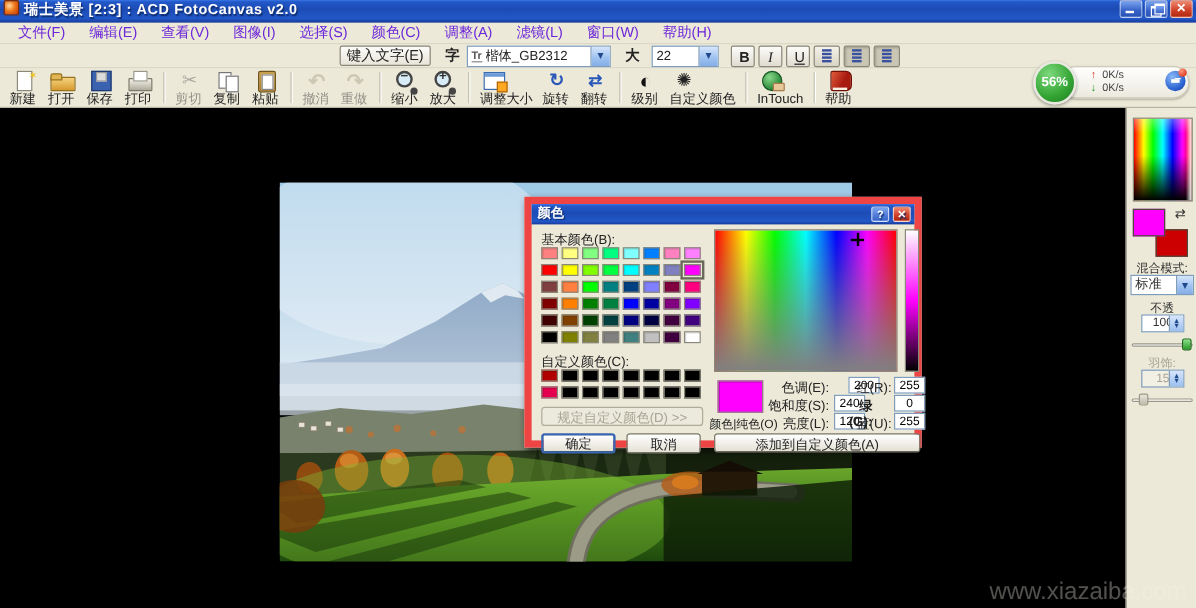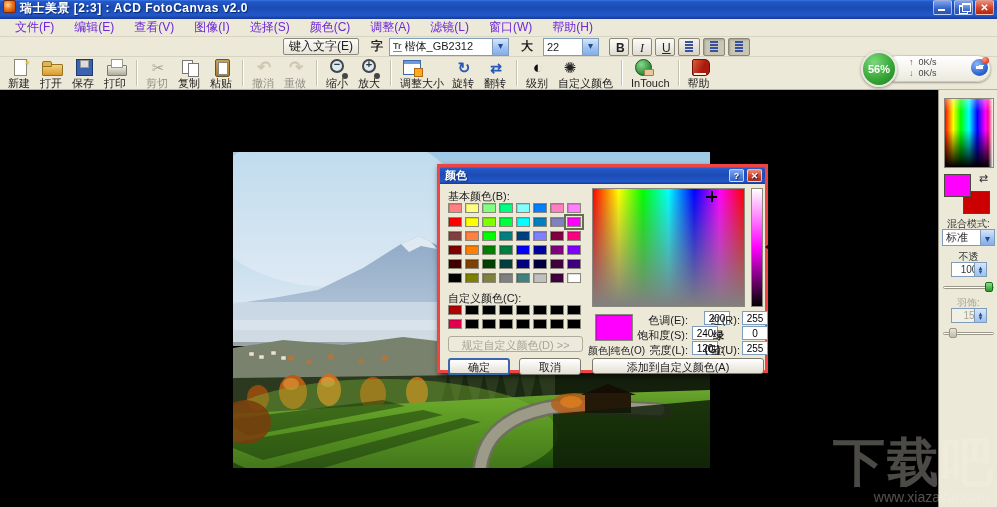--- a/index.html
+++ b/index.html
@@ -145,25 +145,25 @@
   .rp-slider .groove{position:absolute;left:0;right:0;top:4px;height:3px;background:#fff;border:1px solid #9a9788;border-radius:2px;}
   .rp-slider .thumb{position:absolute;top:0;width:8px;height:10px;border-radius:2px;
     background:linear-gradient(#8ae08a,#2a9a2a);border:1px solid #1a6a1a;}
   .grayed{color:#a8a494 !important;}
   .grayed .thumb{background:linear-gradient(#e8e4d8,#c0bcac);border-color:#9a9788;}
   .rp-spin.dis{color:#a8a494;background:#f2efe4;}
 
   
   .watermark{position:absolute;right:2px;bottom:2px;z-index:6;text-align:right;pointer-events:none;}
   .wm-title{font-size:52px;font-weight:bold;color:#f8f4e8;opacity:.30;line-height:50px;letter-spacing:2px;}
-  .wm-url{font-size:14px;color:#f8f4e8;opacity:.33;margin-top:2px;padding-right:6px;}
+  .wm-url{font-size:20px;color:#f8f4e8;opacity:.33;margin-top:2px;padding-right:6px;}
 
   
   .dialog{position:absolute;left:437px;top:74px;width:331px;height:209px;z-index:10;
-    background:#ece9d8;border:3px solid #ef4444;box-shadow:2px 3px 6px #000000aa;}
+    background:#ece9d8;border:6px solid #ef4444;box-shadow:2px 3px 6px #000000aa;}
   .d-titlebar{position:absolute;left:0;top:0;right:0;height:17px;
     background:linear-gradient(180deg,#3a77e8 0%,#2258c8 10%,#1c4bb4 45%,#2258c8 85%,#16399a 100%);
     color:#fff;font-size:11px;font-weight:bold;line-height:17px;padding-left:5px;text-shadow:1px 1px 1px #0a2a6a;}
   .dbtn{position:absolute;top:2px;width:15px;height:13px;border-radius:2px;border:1px solid #ffffffaa;
     font-size:9px;line-height:12px;text-align:center;color:#fff;font-weight:bold;}
   .dbtn.help{right:21px;background:linear-gradient(180deg,#7ba4ee,#3662c8);}
   .dbtn.close{right:3px;background:linear-gradient(180deg,#ee8a72,#d2422a 55%,#b22810);}
   .d-label{position:absolute;font-size:11px;color:#222;white-space:nowrap;}
   .cgrid{position:absolute;display:grid;grid-template-columns:repeat(8,14px);gap:4px 3px;}
   .cgrid .cell{width:14px;height:10px;border:1px solid #8a887a;box-shadow:inset 1px 1px 0 #00000022;}
@@ -441,21 +441,20 @@
         <span>15</span>
         <span class="spin-btns"></span>
       </div>
       <div class="rp-slider grayed" style="top:238px;">
         <span class="groove"></span>
           <span class="thumb" style="left:6px;"></span>
       </div>
     </div>
 
     <div class="watermark">
-      <div class="wm-title">下载吧</div>
       <div class="wm-url">www.xiazaiba.com</div>
     </div>
 
     <div class="dialog">
       <div class="d-titlebar">
         <span>颜色</span>
         <span class="dbtn help">?</span>
         <span class="dbtn close">✕</span>
       </div>
       <div class="d-label" style="left:8px;top:22px;">基本颜色(B):</div>

